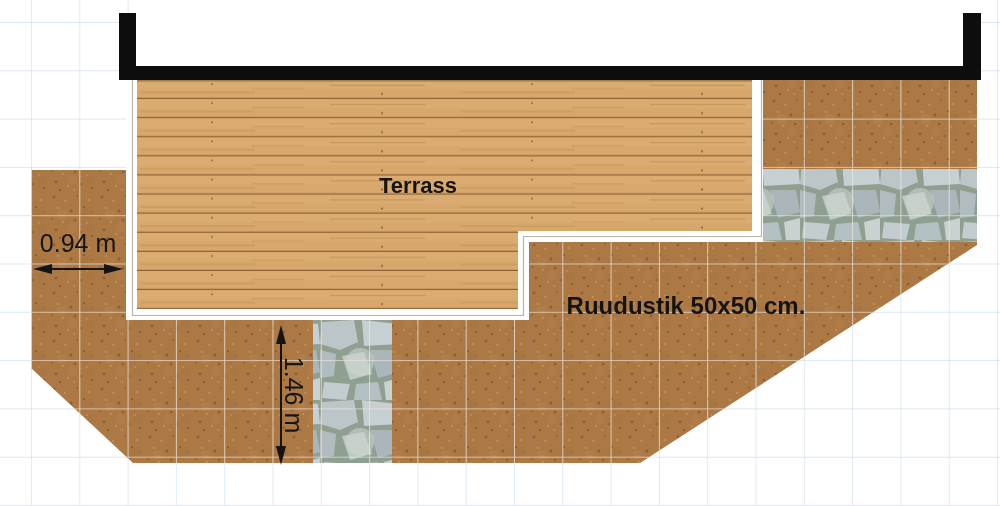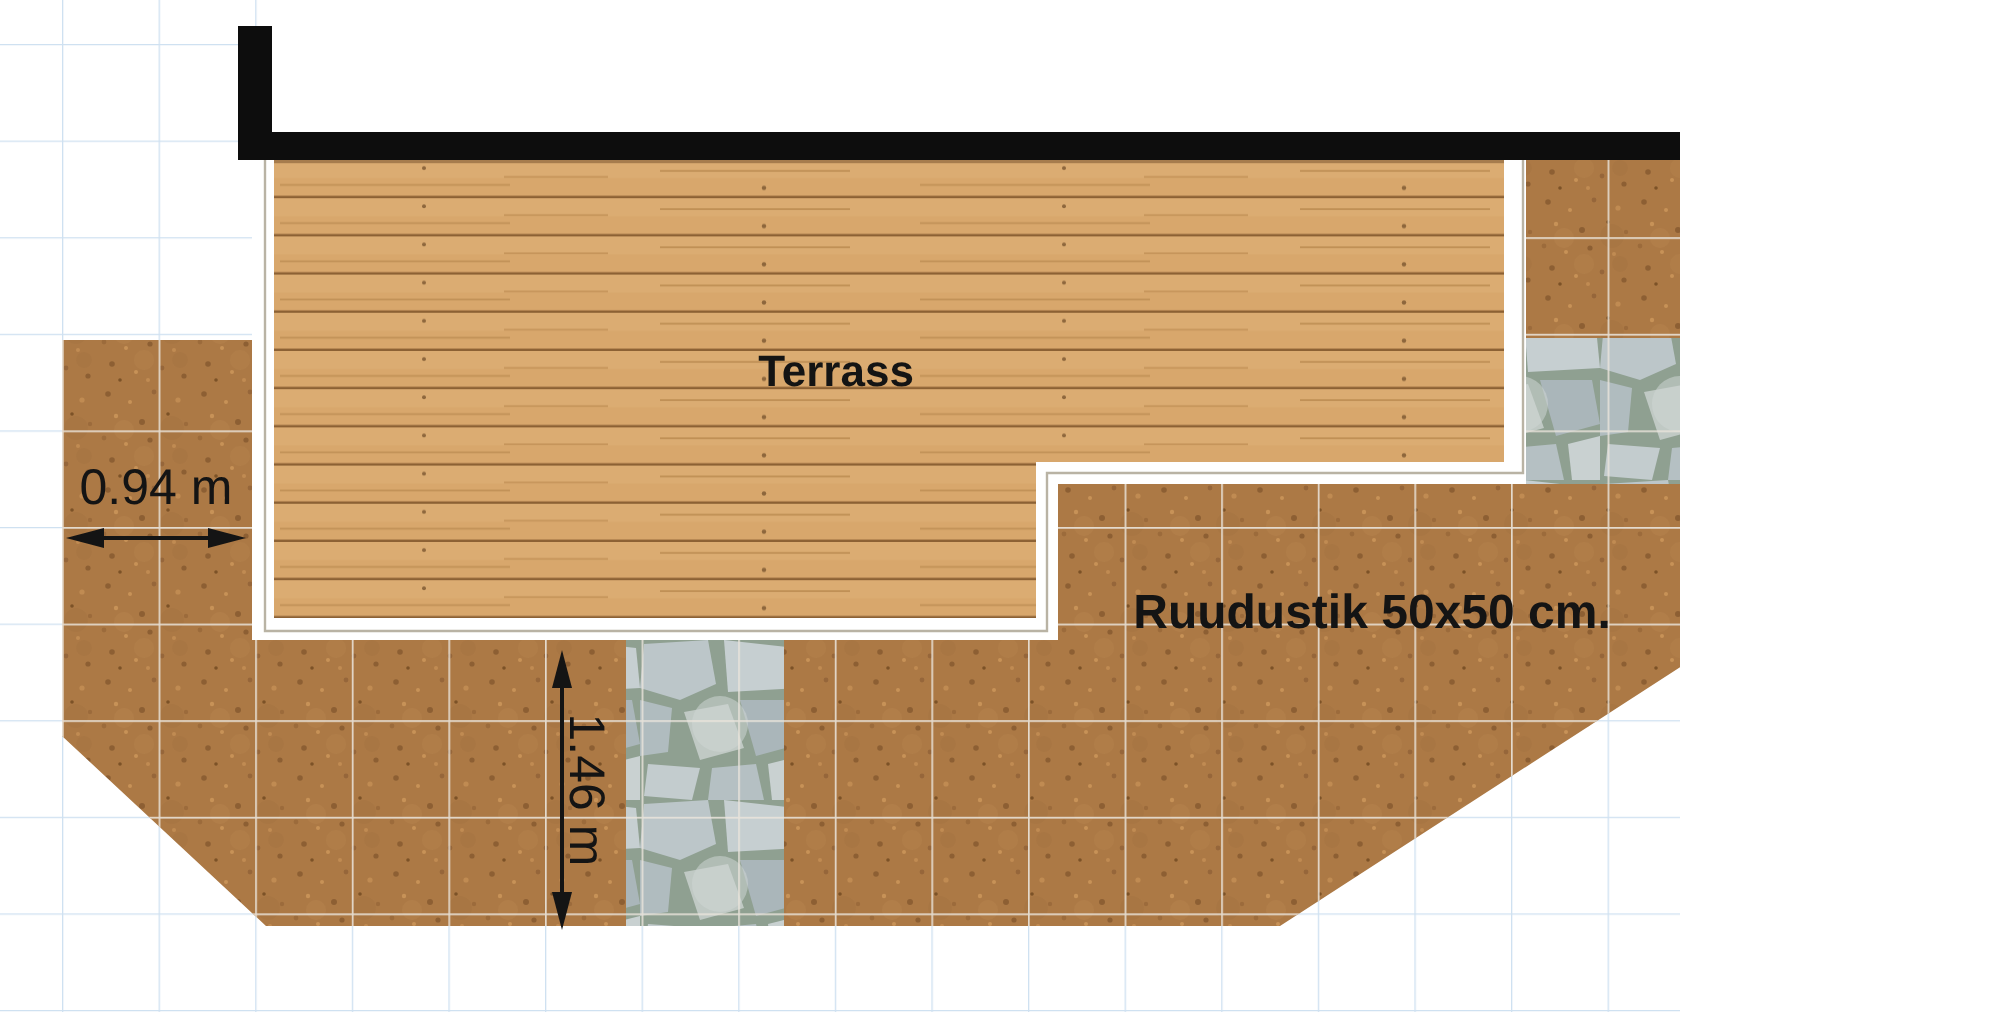--- a/index.html
+++ b/index.html
@@ -1,18 +1,18 @@
 <!DOCTYPE html>
 <html><head>
 <meta charset="utf-8">
 <style>
   html,body{margin:0;padding:0;background:#ffffff;}
   .stage{
     position:relative;
-    width:840px;height:506px;
+    width:1000px;height:506px;
     background:#ffffff;
     overflow:hidden;
     font-family:"Liberation Sans", sans-serif;
   }
   svg{display:block;}
   text{font-family:"Liberation Sans", sans-serif; fill:#141414;}
   .lbl-bold{font-weight:700;}
   .lbl-reg{font-weight:400;}
 </style>
 </head>

